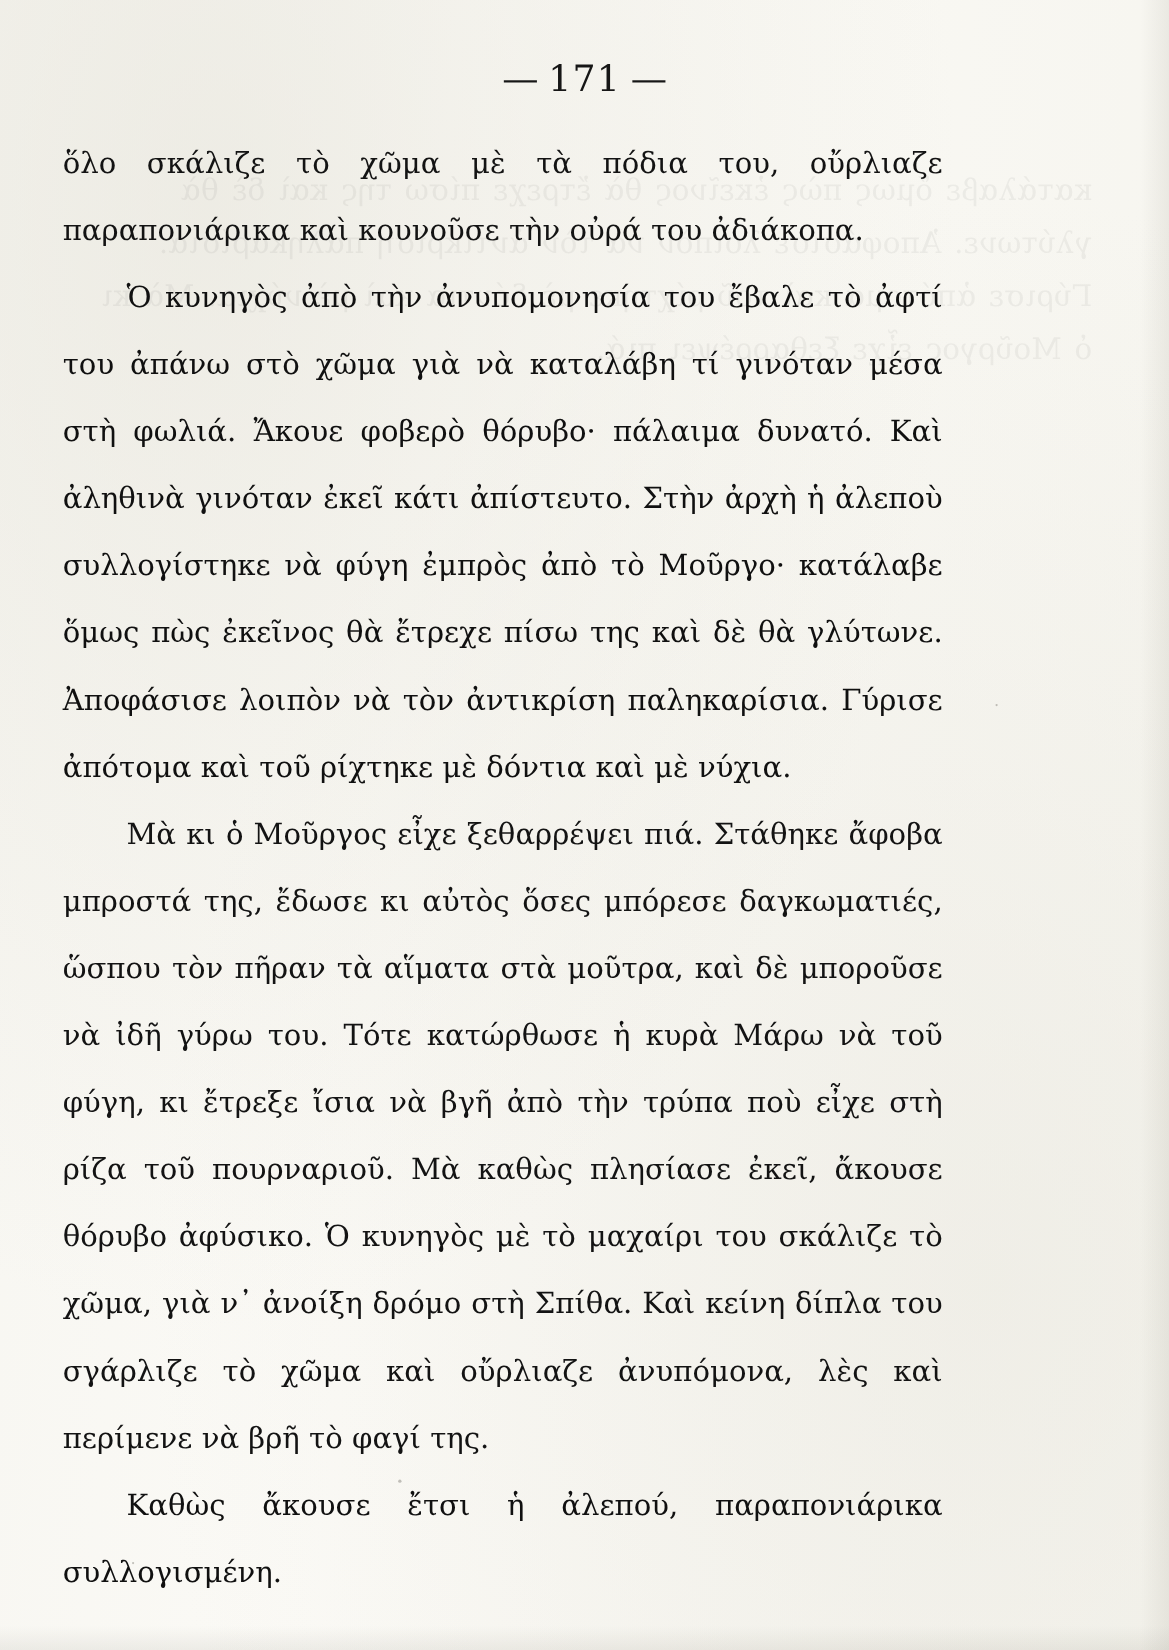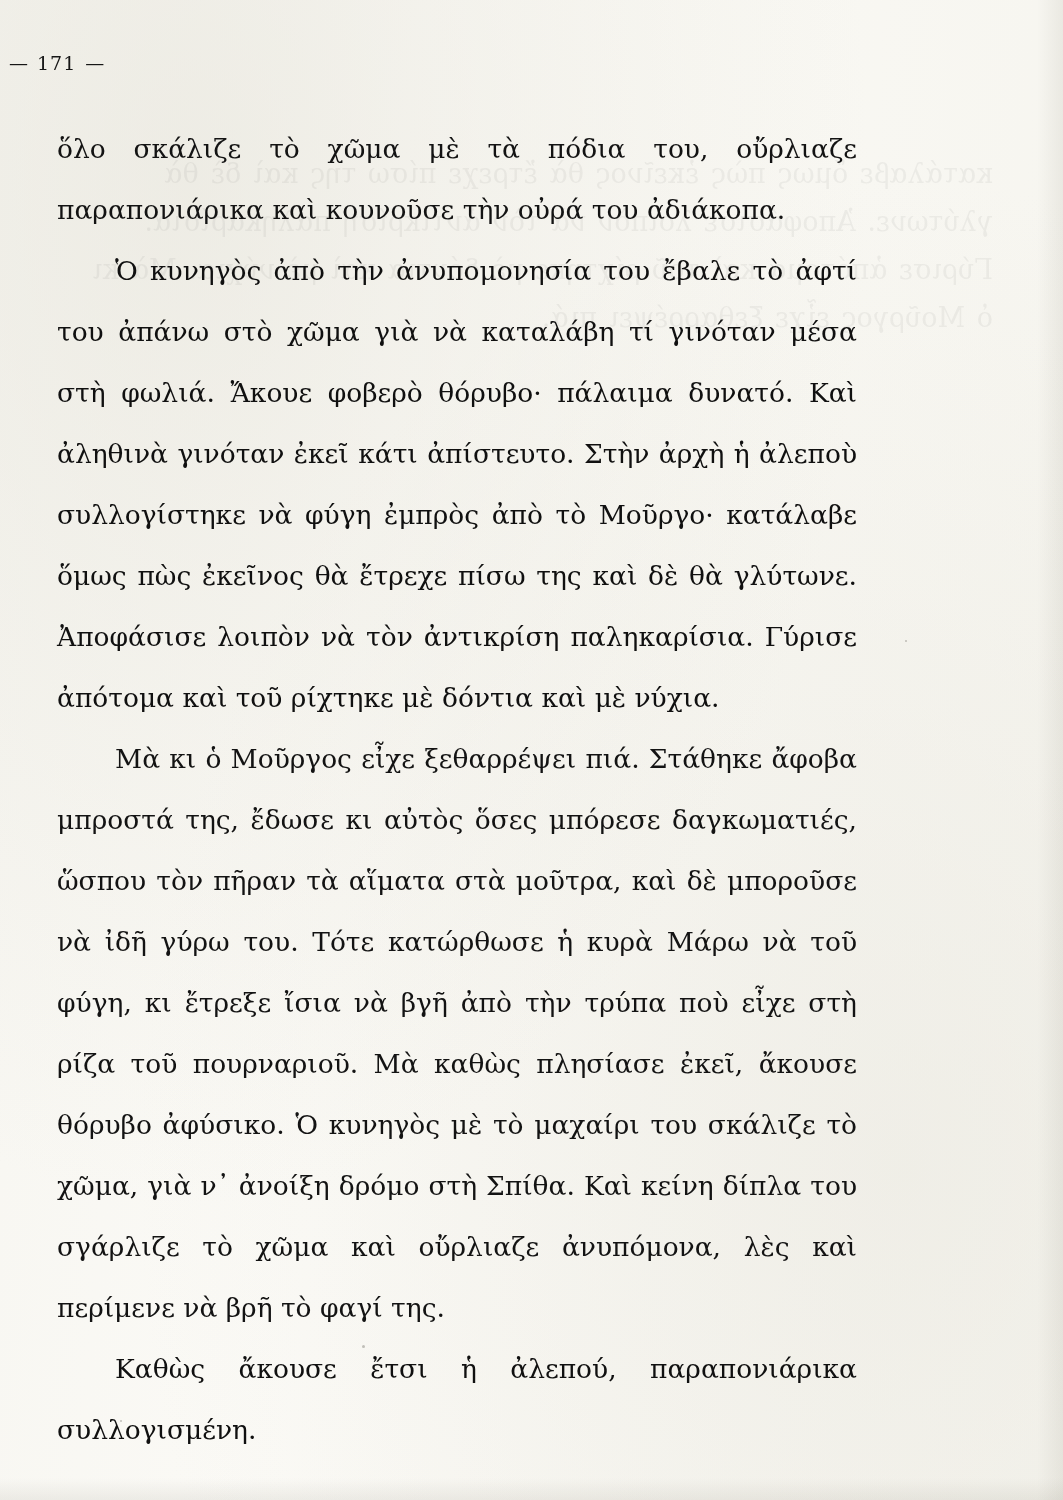--- a/index.html
+++ b/index.html
@@ -38,21 +38,22 @@
     box-sizing: border-box;
     pointer-events: none;
     white-space: pre-wrap;
     word-spacing: 3px;
   }
   .page-number {
     position: absolute;
     top: 52px;
     left: 0;
     width: 100%;
-    font-size: 19px;
+    text-align: center;
+    font-size: 33px;
     letter-spacing: 1px;
     color: #161616;
     font-family: "DejaVu Serif", serif;
   }
   .page-number .dash {
     letter-spacing: 0;
     padding: 0 9px;
   }
   .body-text {
     position: absolute;

